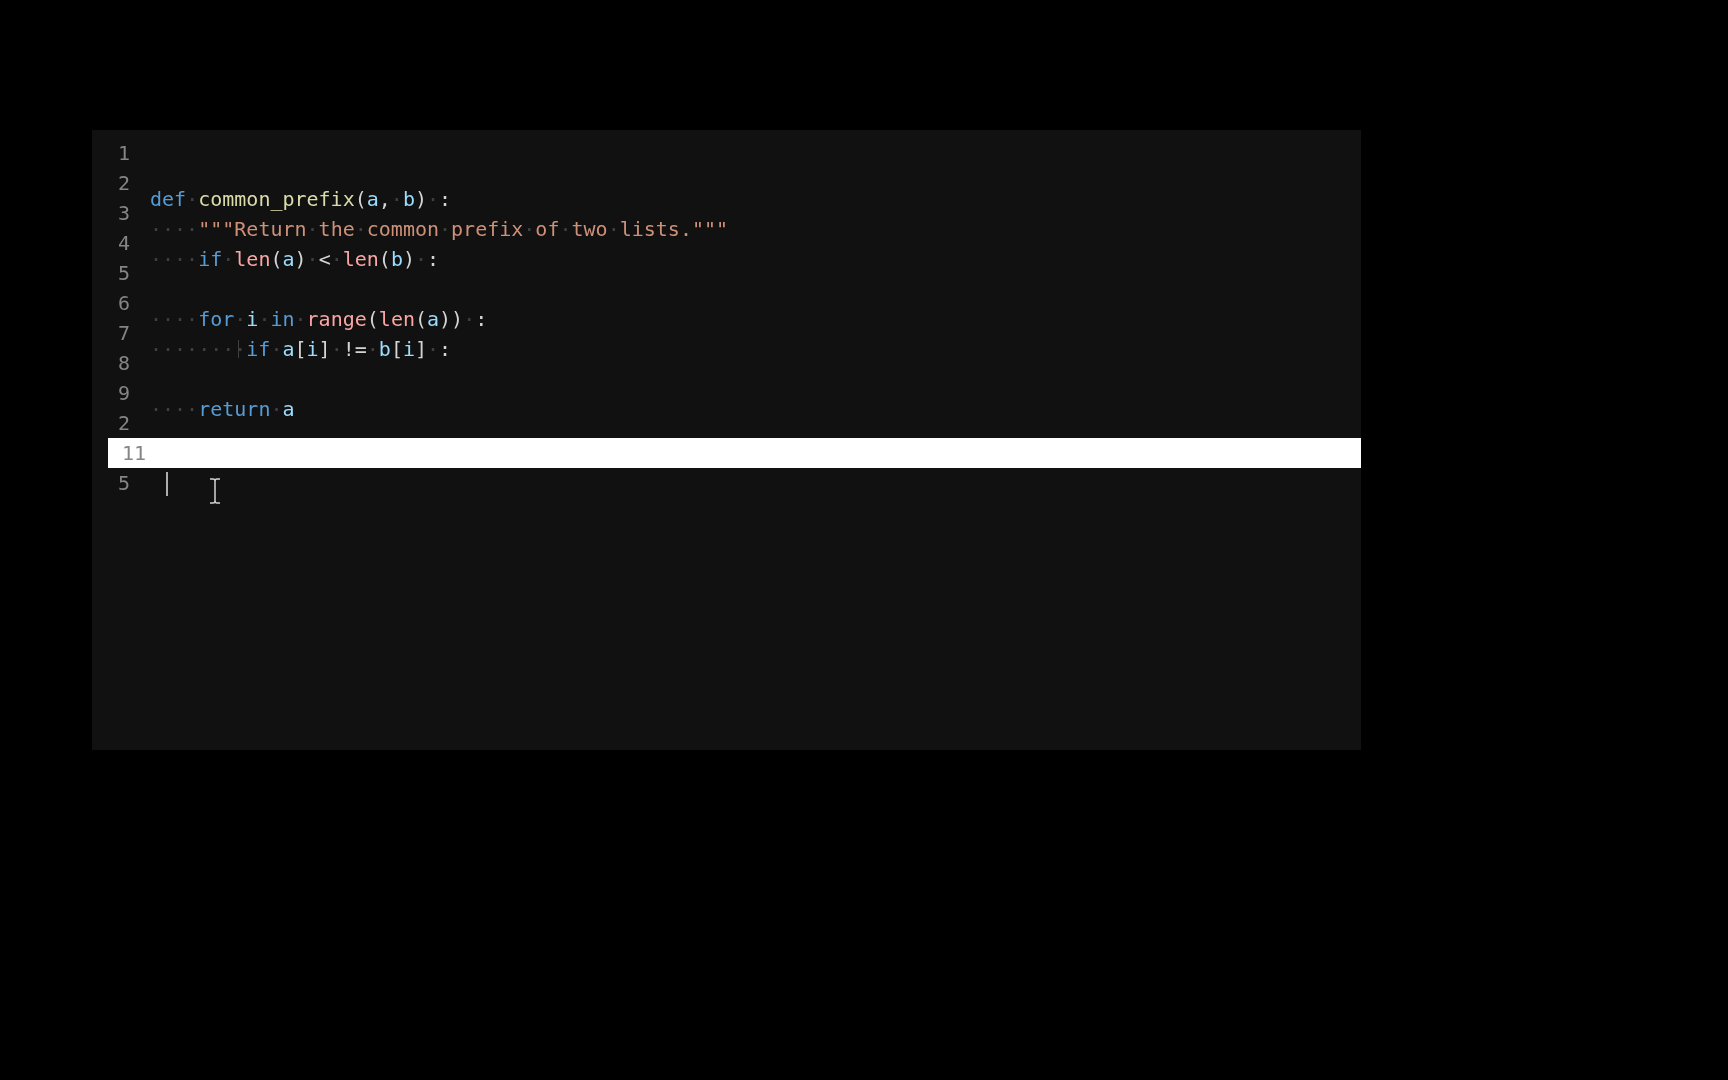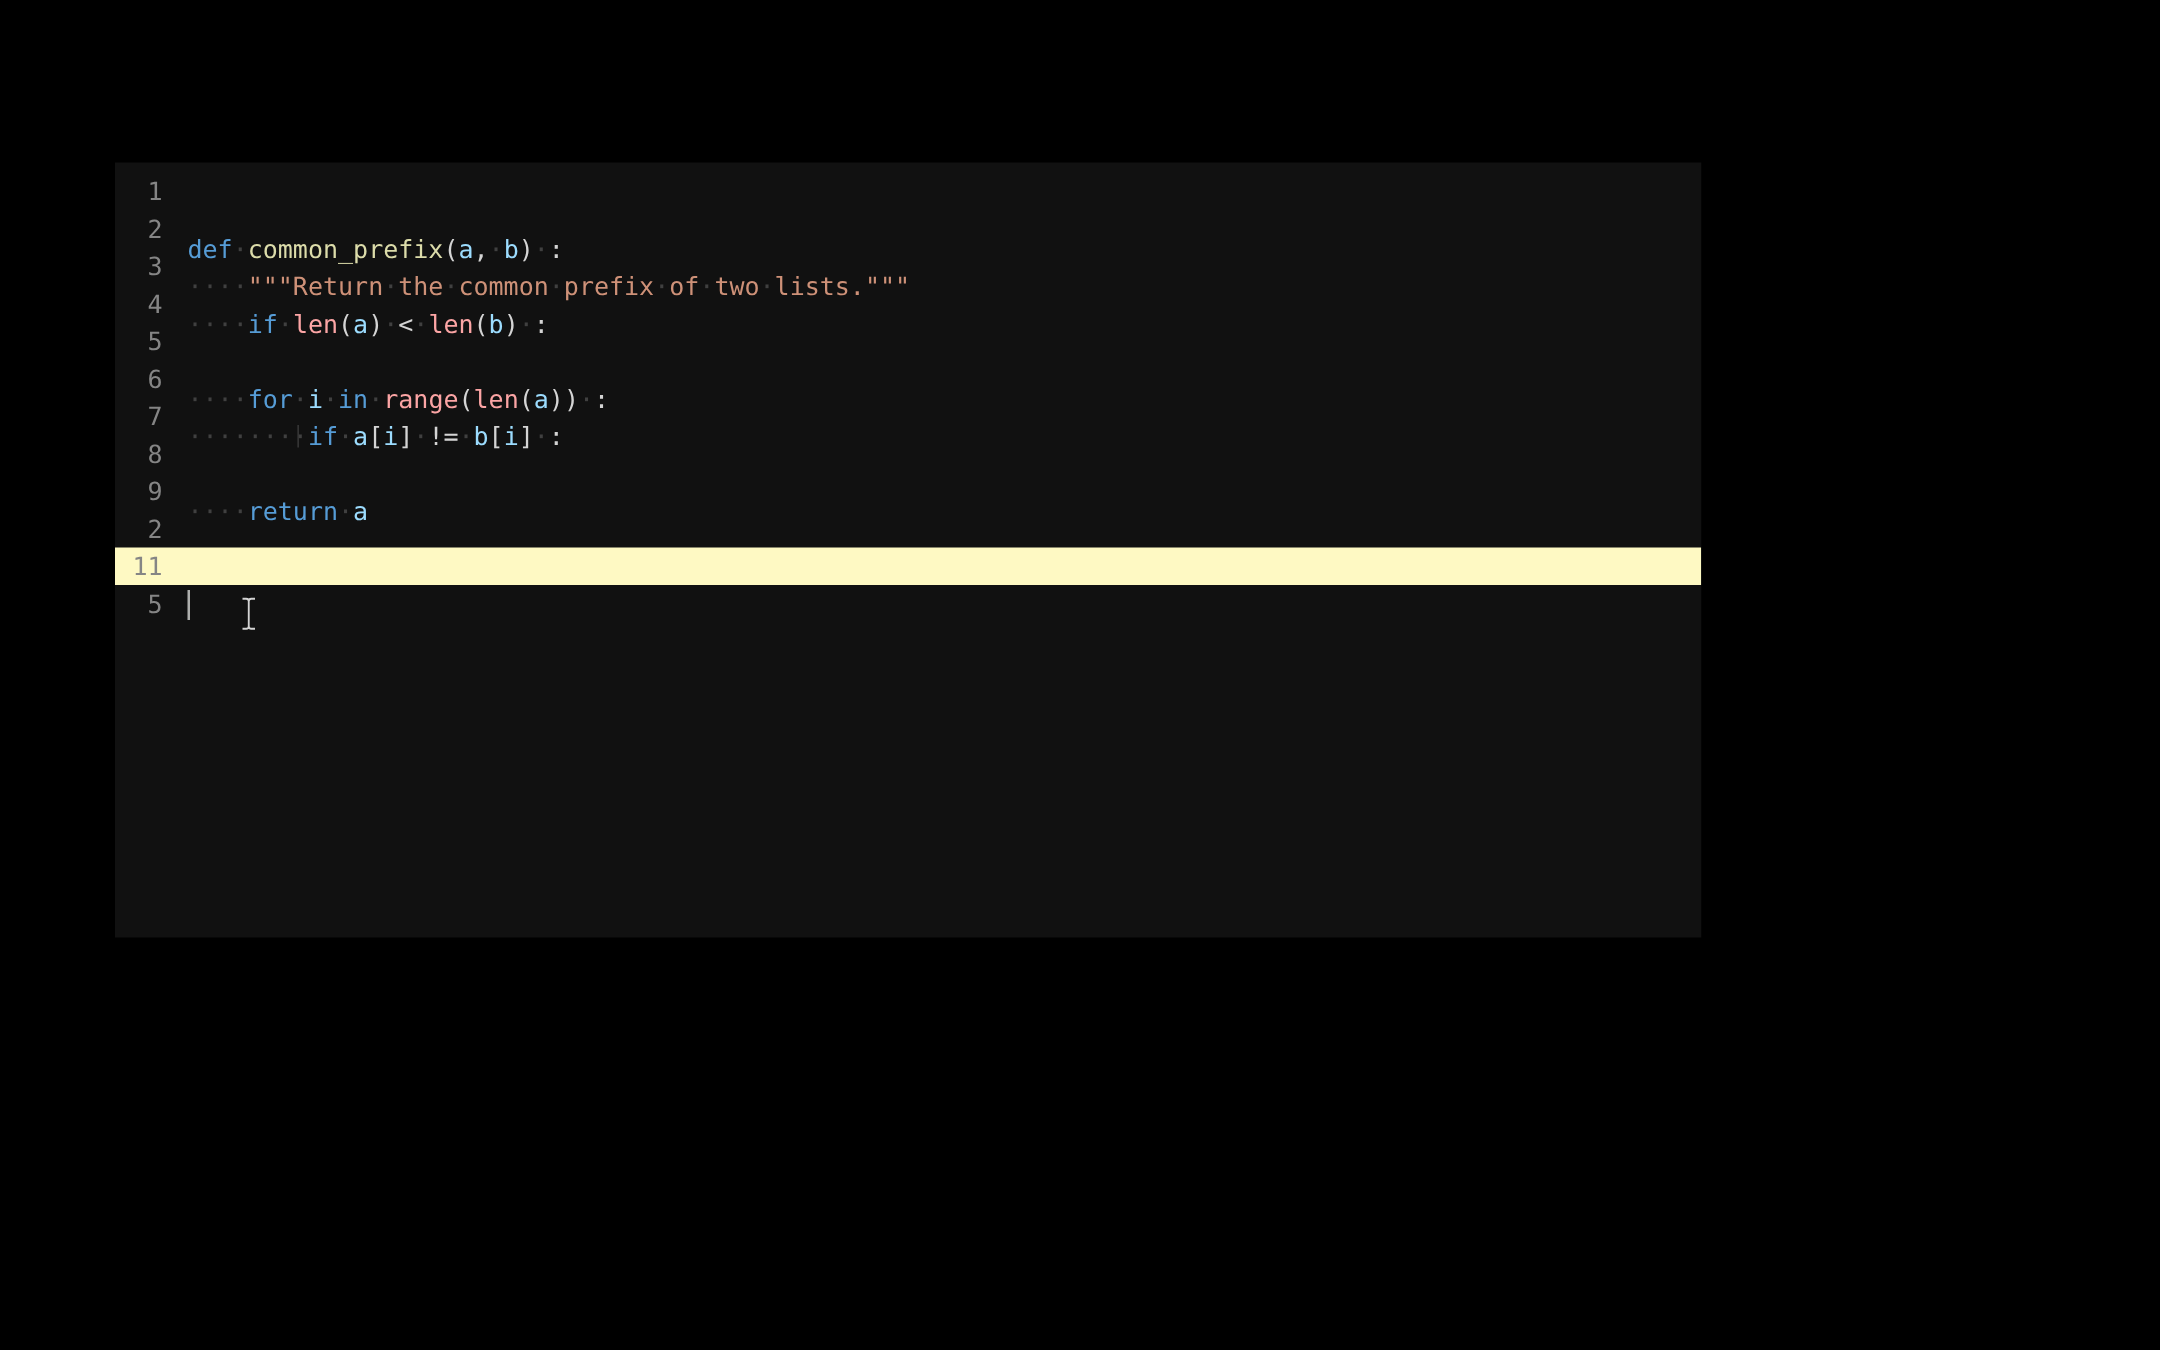--- a/index.html
+++ b/index.html
@@ -51,21 +51,22 @@
     .line-content {
       font-size: 20px;
       white-space: pre;
       color: #d4d4d4;
       position: relative;
       flex: 1;
       margin-top: 32px;
     }
 
     .current-line {
-      background-color: #fef9c3;
+      background-color: #ffffff;
+      margin-left: 16px;
     }
 
     .kw { color: #569cd6; }
     .fn { color: #dcdcaa; }
     .param { color: #9cdcfe; }
     .punct { color: #d4d4d4; }
     .str { color: #ce9178; }
     .builtin { color: #fca5a5; }
     .op { color: #d4d4d4; }
     .var { color: #9cdcfe; }

